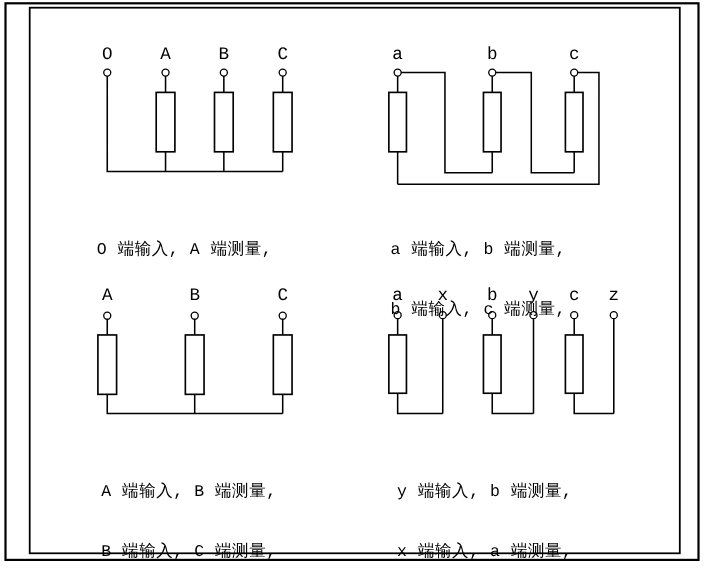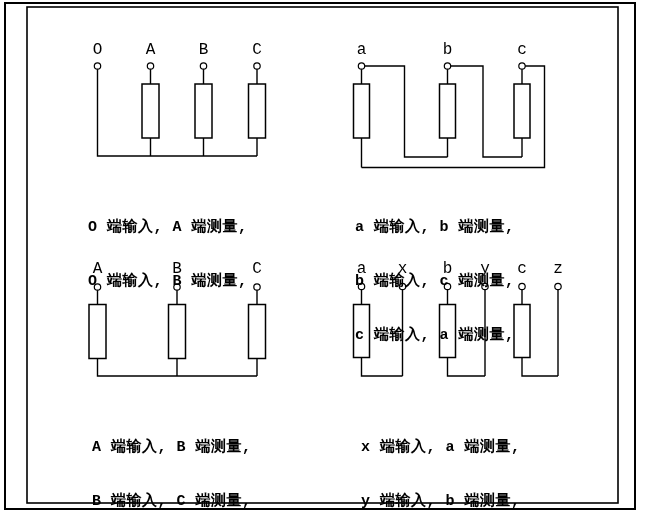--- a/index.html
+++ b/index.html
@@ -29,21 +29,20 @@
     position: absolute;
     white-space: pre;
   }
   .tline {
     font-size: 15px;
     line-height: 18px;
     height: 18px;
     letter-spacing: 0.5px;
     white-space: pre;
     color: #000000;
-    font-weight: bold;
   }
 </style>
 </head>
 <body>
 
 <div class="canvas">
 
   <svg class="diagram-svg" viewBox="0 0 645 516" xmlns="http://www.w3.org/2000/svg">
 
     <rect x="5" y="3" width="630" height="506" fill="none" stroke="#000000" stroke-width="2"></rect>
@@ -114,34 +113,32 @@
 
   <div class="tlabel" style="left:361.5px; top:262px;">a</div>
   <div class="tlabel" style="left:402.5px; top:262px;">x</div>
   <div class="tlabel" style="left:447.5px; top:262px;">b</div>
   <div class="tlabel" style="left:485px; top:262px;">y</div>
   <div class="tlabel" style="left:522px; top:262px;">c</div>
   <div class="tlabel" style="left:558px; top:262px;">z</div>
 
   <div class="tblock" style="left:88px; top:183px;">
     <div class="tline">O 端输入, A 端测量,</div>
-    <div class="tline">O 端输入, B 端测量,</div>
   </div>
 
   <div class="tblock" style="left:355px; top:183px;">
     <div class="tline">a 端输入, b 端测量,</div>
     <div class="tline">b 端输入, c 端测量,</div>
-    <div class="tline">c 端输入, a 端测量,</div>
   </div>
 
   <div class="tblock" style="left:92px; top:403px;">
     <div class="tline">A 端输入, B 端测量,</div>
     <div class="tline">B 端输入, C 端测量,</div>
     
   </div>
 
   <div class="tblock" style="left:361px; top:403px;">
+    <div class="tline">y 端输入, b 端测量,</div>
     <div class="tline">x 端输入, a 端测量,</div>
-    <div class="tline">y 端输入, b 端测量,</div>
     
   </div>
 
 </div>
 
 </body></html>

